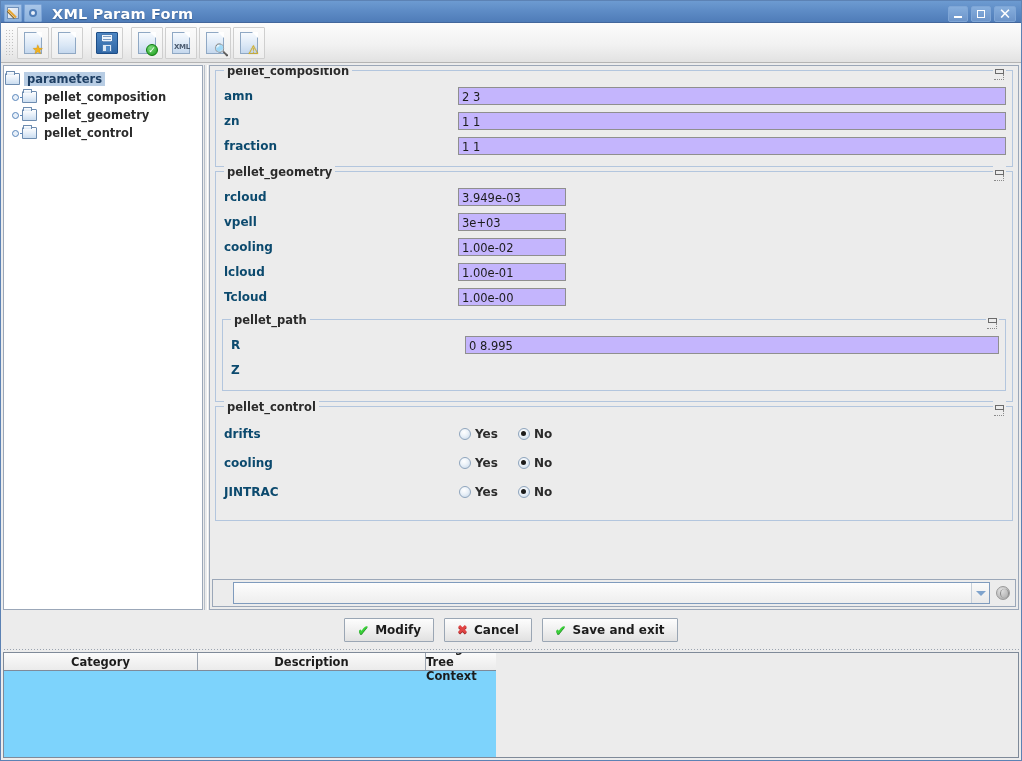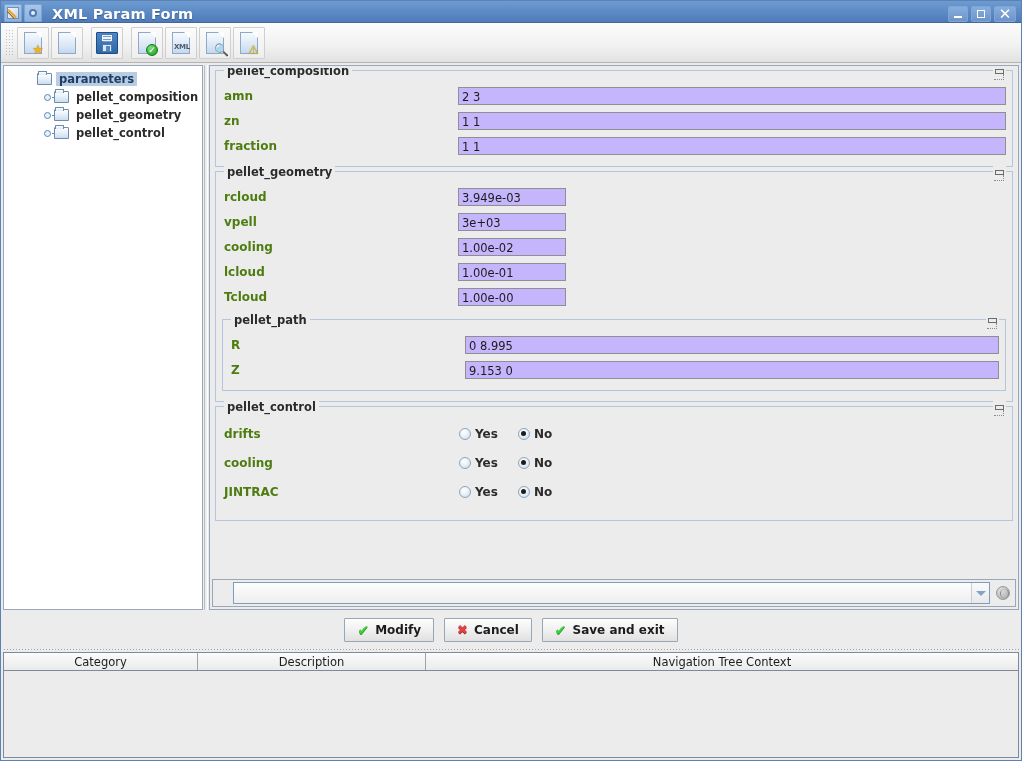--- a/index.html
+++ b/index.html
@@ -130,21 +130,21 @@
 
   
   #main { flex: 1 1 auto; display: flex; min-height: 0; padding: 2px; gap: 0; }
   #tree-pane {
     width: 200px; flex: 0 0 200px;
     background: #ffffff;
     border: 1px solid #9ba7b8;
     overflow: hidden;
     position: relative;
   }
-  #tree-pane .tree { padding: 4px 0 0 12px; margin-left: 20px; }
+  #tree-pane .tree { padding: 4px 0 0 0; }
   .tnode { display:flex; align-items:center; height: 18px; white-space: nowrap; }
   .tnode .handle { width: 14px; flex:0 0 14px; display:flex; align-items:center; justify-content:center; }
   .tnode .handle .circ {
     width: 7px; height: 7px; border-radius:50%;
     border: 1.5px solid #5a86bb; background:#e8f0f9; position: relative;
   }
   .tnode .handle .circ:after {
     content:""; position:absolute; left:7px; top:2px; width:5px; height:1.5px; background:#5a86bb;
   }
   .folder {
@@ -189,21 +189,21 @@
     position: absolute; top: -6px; right: 6px;
     width: 13px; height: 13px; background:#ececec;
     display:flex; align-items:center; justify-content:center;
   }
   .collapse .box { width: 9px; height: 5px; border: 1.5px solid #6b6b6b; background: #ececec;
     position: relative; }
   .collapse .box:after{ content:""; position:absolute; left:-2px; top:4px; width:9px; height:5px;
     border-right:1.5px dotted #8a8a8a; border-bottom:1.5px dotted #8a8a8a; }
 
   .row { display:flex; align-items:center; height: 25px; }
-  .row .lbl { width: 236px; flex:0 0 236px; font-size: 12px; font-weight: bold; color:#4d7c0f; padding-left:2px; }
+  .row .lbl { width: 236px; flex:0 0 236px; font-size: 12px; font-weight: bold; color:#0c4a6e; padding-left:2px; }
   .fld {
     background: #c4b5fd;
     border: 1px solid #8f8f8f;
     height: 18px;
     font-size: 11.5px;
     color: #1c1c1c;
     padding: 1px 3px;
     line-height: 16px;
     font-family: "DejaVu Sans", "Liberation Sans", sans-serif;
     outline: none;
@@ -273,23 +273,24 @@
   .ico-check { color:#3ad13a; font-size:14px; line-height:12px; font-weight:bold;
     text-shadow: 0 1px 0 #1f8a1f; }
   .ico-x { color:#e04545; font-size:13px; line-height:12px; font-weight:bold;
     text-shadow: 0 1px 0 #9c1f1f; }
 
   
   #bottom {
     flex: 0 0 106px; height: 106px;
     margin: 0 2px 2px 2px;
     border: 1px solid #7f8a99;
-    background:#6d28d9;
-    display:flex; flex-direction:column;
+    background:#7dd3fc;
+    display:flex; flex-direction:row;
     overflow:hidden;
+    font-weight:bold;
   }
   #thead { display:flex; height: 18px; flex:0 0 18px;
     background: linear-gradient(to bottom,#fbfbfb,#ebebeb);
     border-bottom: 1px solid #7f8a99; }
   #thead .th {
     display:flex; align-items:center; justify-content:center;
     font-size: 11.5px; color:#1c1c1c;
     border-right: 1px solid #9aa3af;
     height:100%;
   }
@@ -462,21 +463,20 @@
             <span class="collapse">
                 <span class="box"></span>
               </span>
 
             <div class="row">
               <span class="lbl">R</span>
               <div class="fld wide">0 8.995</div>
             </div>
             <div class="row">
               <span class="lbl">Z</span>
-              <div class="fld wide">9.153 0</div>
             </div>
           </div>
         </div>
 
         <div class="group" style="padding-bottom:14px;">
           <span class="gtitle">pellet_control</span>
           <span class="collapse">
               <span class="box"></span>
             </span>
 

